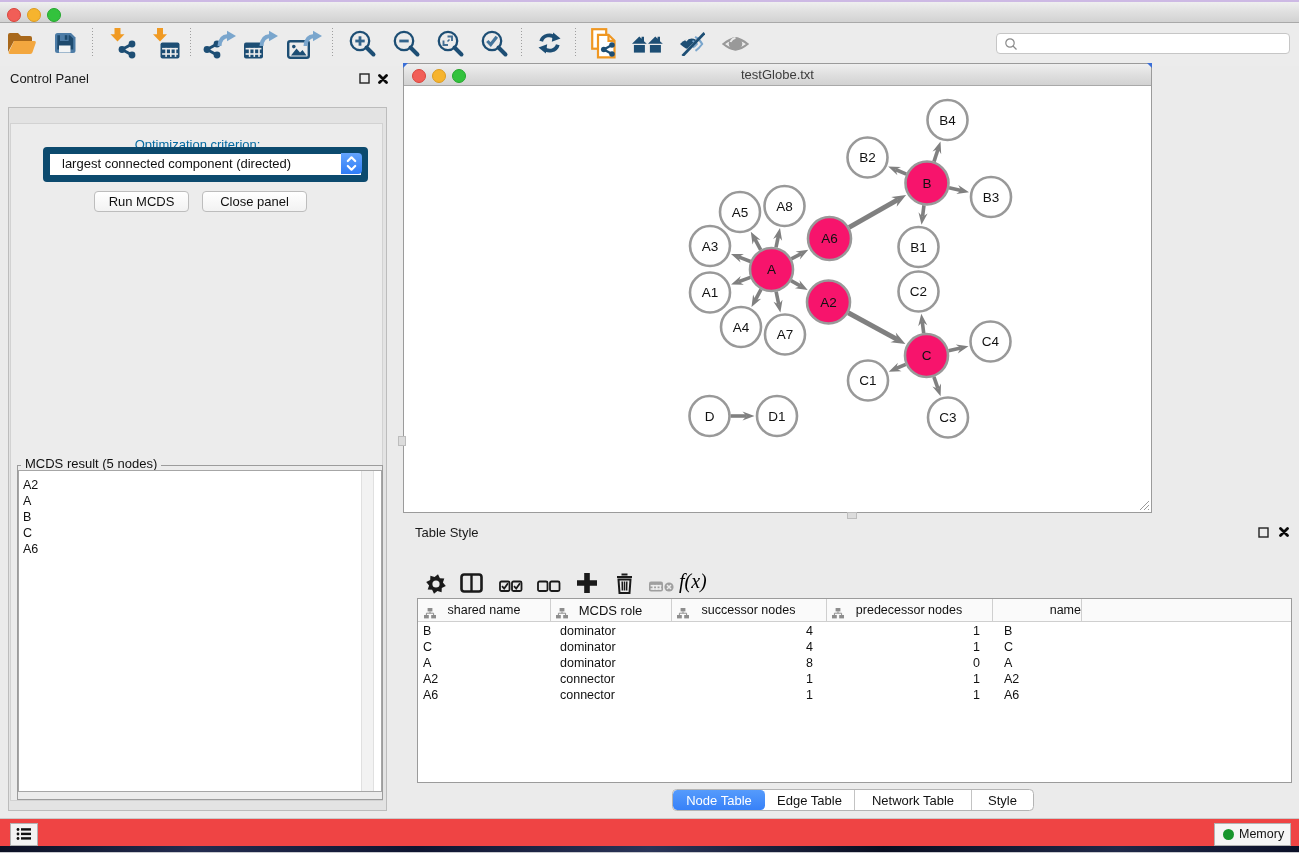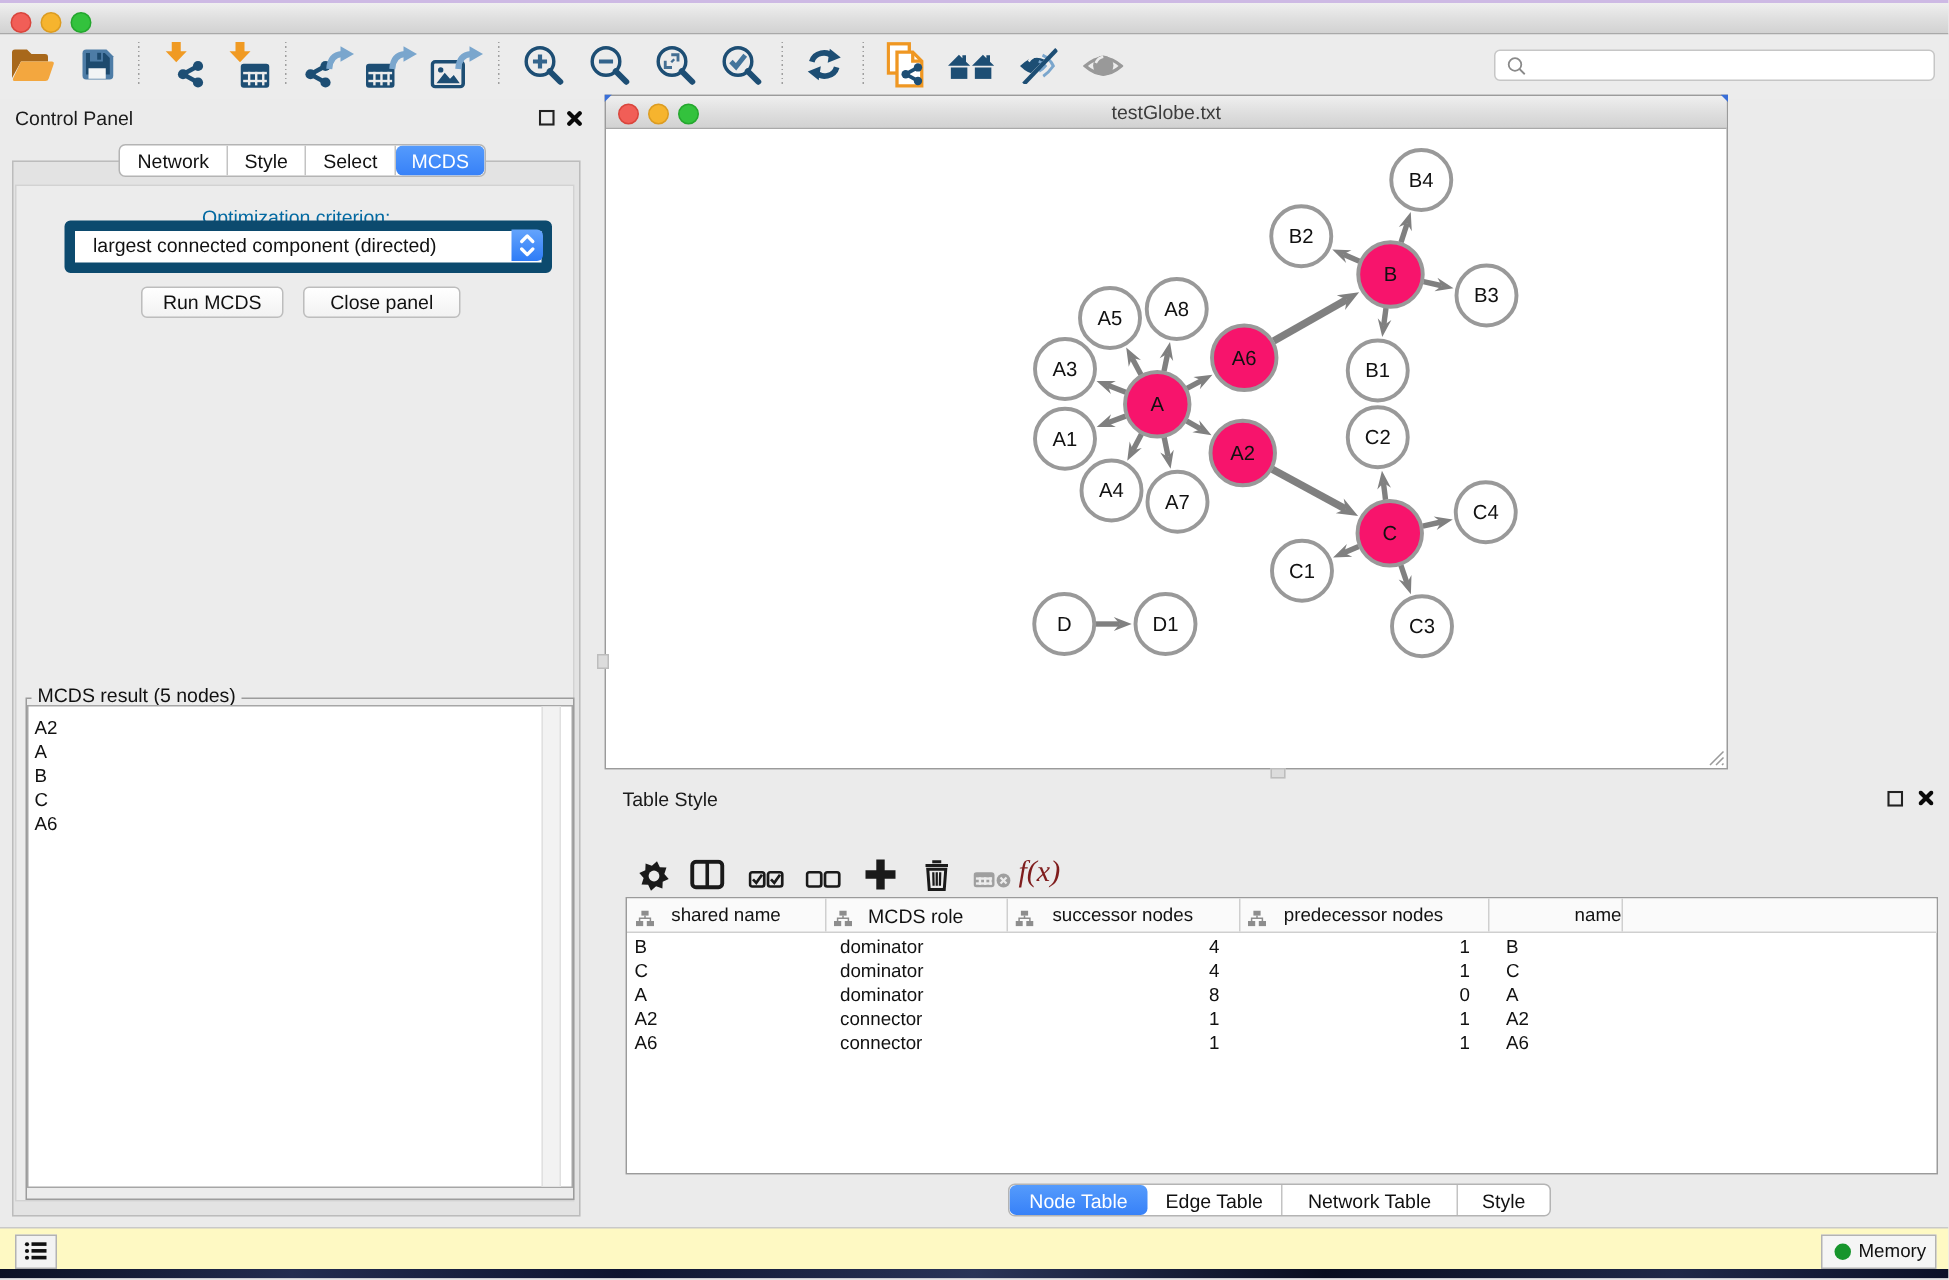--- a/index.html
+++ b/index.html
@@ -188,26 +188,20 @@
  <svg class="abs" style="left:359px;top:7px" width="11" height="11">
       <rect x="1" y="1" width="9" height="9" fill="none" stroke="#222" stroke-width="1.4"></rect>
     </svg>
  <svg class="abs" style="left:378px;top:8px" width="10" height="10">
       <path d="M1.5 1.5 L8.5 8.5 M8.5 1.5 L1.5 8.5" stroke="#0a0a0a" stroke-width="2.8" stroke-linecap="round"></path>
     </svg>
 
  <div class="abs" style="left:8px;top:41px;width:377px;height:702px;background:#e3e3e3;border:1px solid #bcbcbc"></div>
  <div class="abs" style="left:10px;top:57px;width:371px;height:676px;background:#ececec;border:1px solid #d2d2d2"></div>
 
- <div class="seg" style="left:79px;top:30px">
-  <div style="width:71px">Network</div>
-  <div style="width:51px">Style</div>
-  <div style="width:59px">Select</div>
-  <div class="sel" style="width:59px">MCDS</div>
- </div>
  <div class="abs" style="left:0;top:71px;width:395px;text-align:center;font-size:13px;color:#0369a1">Optimization criterion:</div>
 
  <div class="abs" style="left:43px;top:81px;width:311px;height:21px;background:#fff;border:7px solid #0c4a6e;border-radius:4px">
    <div class="abs" style="left:12px;top:2px;font-size:13px;color:#111">largest connected component (directed)</div>
    <div class="abs" style="right:-1px;top:-1px;width:21px;height:21px;border-radius:0 4px 4px 0;background:linear-gradient(#64a4fc,#2e7cf7)">
      <svg width="21" height="21" viewBox="0 0 21 21">
           <path d="M6.8 8 L10.5 4.3 L14.2 8" fill="none" stroke="#fff" stroke-width="2.2" stroke-linecap="round" stroke-linejoin="round"></path>
           <path d="M6.8 13 L10.5 16.7 L14.2 13" fill="none" stroke="#fff" stroke-width="2.2" stroke-linecap="round" stroke-linejoin="round"></path>
         </svg>
    </div>
@@ -367,21 +361,21 @@
         <rect x="0" y="0" width="14" height="10" rx="2" fill="#9f9f9f"></rect>
         <rect x="1.6" y="3.4" width="10.8" height="1.6" fill="#ececec"></rect>
         <rect x="1.6" y="6.7" width="10.8" height="1.6" fill="#ececec"></rect>
         <rect x="3.5" y="3.4" width="1.6" height="5.0" fill="#ececec"></rect>
         <rect x="7.0" y="3.4" width="1.6" height="5.0" fill="#ececec"></rect>
         <rect x="10.5" y="3.4" width="1.6" height="5.0" fill="#ececec"></rect>
       </g>
       <circle cx="20" cy="7" r="4.6" fill="#9f9f9f"></circle>
       <path d="M18 5 L22 9 M22 5 L18 9" stroke="#ececec" stroke-width="1.5"></path>
     </svg>
-    <div class="abs" style="left:276px;top:52px;font-family:'Liberation Serif',serif;font-style:italic;font-size:20px;color:#7f1d1d">f(x)</div>
+    <div class="abs" style="left:276px;top:52px;font-family:'Liberation Serif',serif;font-style:italic;font-size:20px;color:#000000">f(x)</div>
 
  <div class="abs" style="left:14px;top:80px;width:873px;height:183px;background:#fff;border:1px solid #9b9b9b">
    <div style="position:absolute;left:0;top:0;width:100%;height:22px;background:#fafafa;border-bottom:1px solid #cfcfcf"></div>
       <div style="position:absolute;left:132px;top:0;width:1px;height:22px;background:#cfcfcf"></div>
       <div style="position:absolute;left:253px;top:0;width:1px;height:22px;background:#cfcfcf"></div>
       <div style="position:absolute;left:408px;top:0;width:1px;height:22px;background:#cfcfcf"></div>
       <div style="position:absolute;left:574px;top:0;width:1px;height:22px;background:#cfcfcf"></div>
       <div style="position:absolute;left:663px;top:0;width:1px;height:22px;background:#cfcfcf"></div>
       <div class="treeico" style="left:6px;top:6px"><svg width="12" height="11" viewBox="0 0 12 11">
           <rect x="3.6" y="0" width="4.8" height="3.4" fill="#8d8d8d"></rect>
@@ -440,21 +434,21 @@
  </div>
 
  <div class="seg" style="left:269px;top:271px">
   <div class="sel" style="width:92px">Node Table</div>
   <div style="width:89px">Edge Table</div>
   <div style="width:116px">Network Table</div>
   <div style="width:61px">Style</div>
  </div>
 </div>
 
-<div class="abs" style="left:0;top:818px;width:1299px;height:29px;background:#fef9c3;border-top:1px solid #c9c9c9">
+<div class="abs" style="left:0;top:818px;width:1299px;height:29px;background:#ef4444;border-top:1px solid #c9c9c9">
  <div class="abs" style="left:10px;top:4px;width:26px;height:21px;background:#f3f3f3;border:1px solid #b3b3b3">
    <svg width="16" height="14" style="position:absolute;left:5px;top:3px" viewBox="0 0 16 14">
      <circle cx="2" cy="2.5" r="1.4" fill="#111"></circle>
         <circle cx="2" cy="7" r="1.4" fill="#111"></circle>
         <circle cx="2" cy="11.5" r="1.4" fill="#111"></circle>
      <rect x="5" y="1.2" width="10" height="2.4" fill="#111"></rect>
         <rect x="5" y="5.7" width="10" height="2.4" fill="#111"></rect>
         <rect x="5" y="10.2" width="10" height="2.4" fill="#111"></rect>
    </svg>
  </div>

